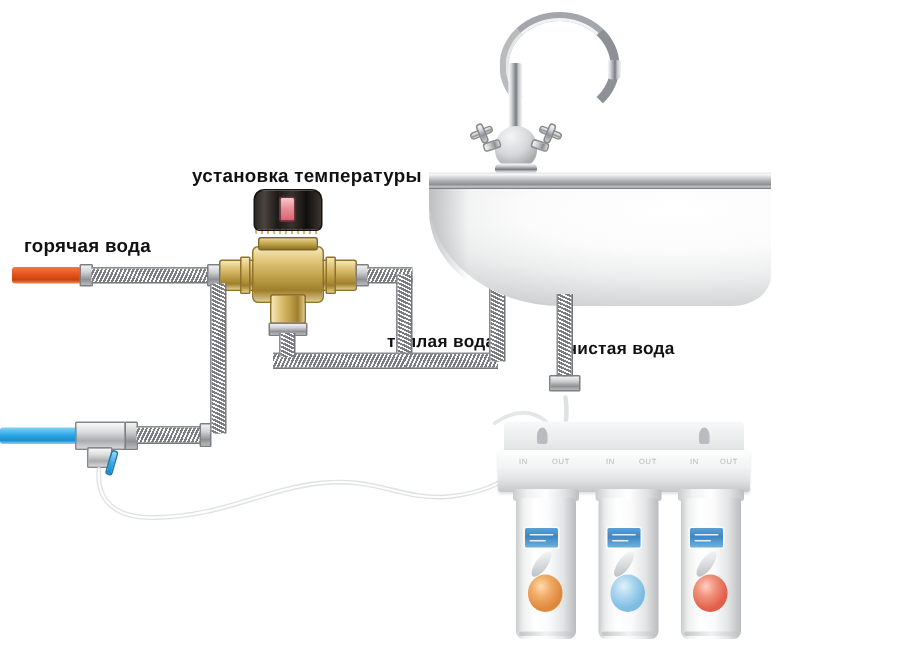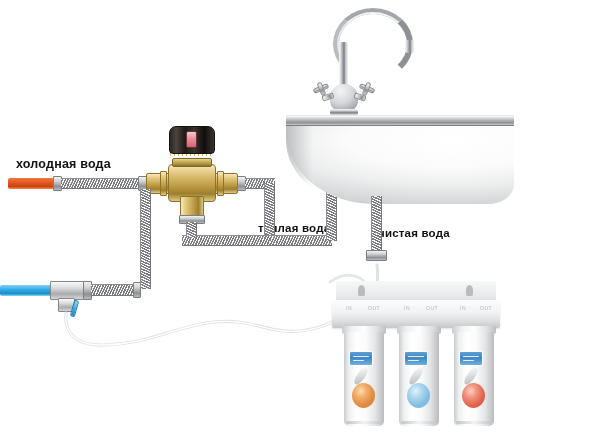--- a/index.html
+++ b/index.html
@@ -191,22 +191,23 @@
     position:absolute;border-radius:2px;
     background:linear-gradient(180deg,#9ad6f5 0%,#3aaae4 50%,#1d87c4 100%);
     border:1px solid #1a7ab0;box-sizing:border-box;
   }
 </style>
 </head>
 <body>
 
 <div id="stage">
 
-
-  <div class="lbl" style="left:16px;top:157px;font-size:12.5px;">холодная вода</div>
+  <div class="lbl" style="left:128px;top:110px;font-size:12.5px;">установка температуры</div>
+
+  <div class="lbl" style="left:16px;top:157px;font-size:12.5px;">горячая вода</div>
 
 
   <div class="lbl" style="left:258px;top:222px;font-size:11.5px;">теплая вода</div>
 
   <div class="lbl" style="left:378px;top:227px;font-size:11.5px;">чистая вода</div>
 
   <div class="hotpipe" style="left:8px;top:178px;width:46px;height:11px;"></div>
   <div class="nut" style="left:53px;top:176px;width:9px;height:15px;"></div>
   <div class="braid" style="left:61px;top:178px;width:78px;height:11px;"></div>
   <div class="nut" style="left:138px;top:176px;width:9px;height:15px;"></div>

